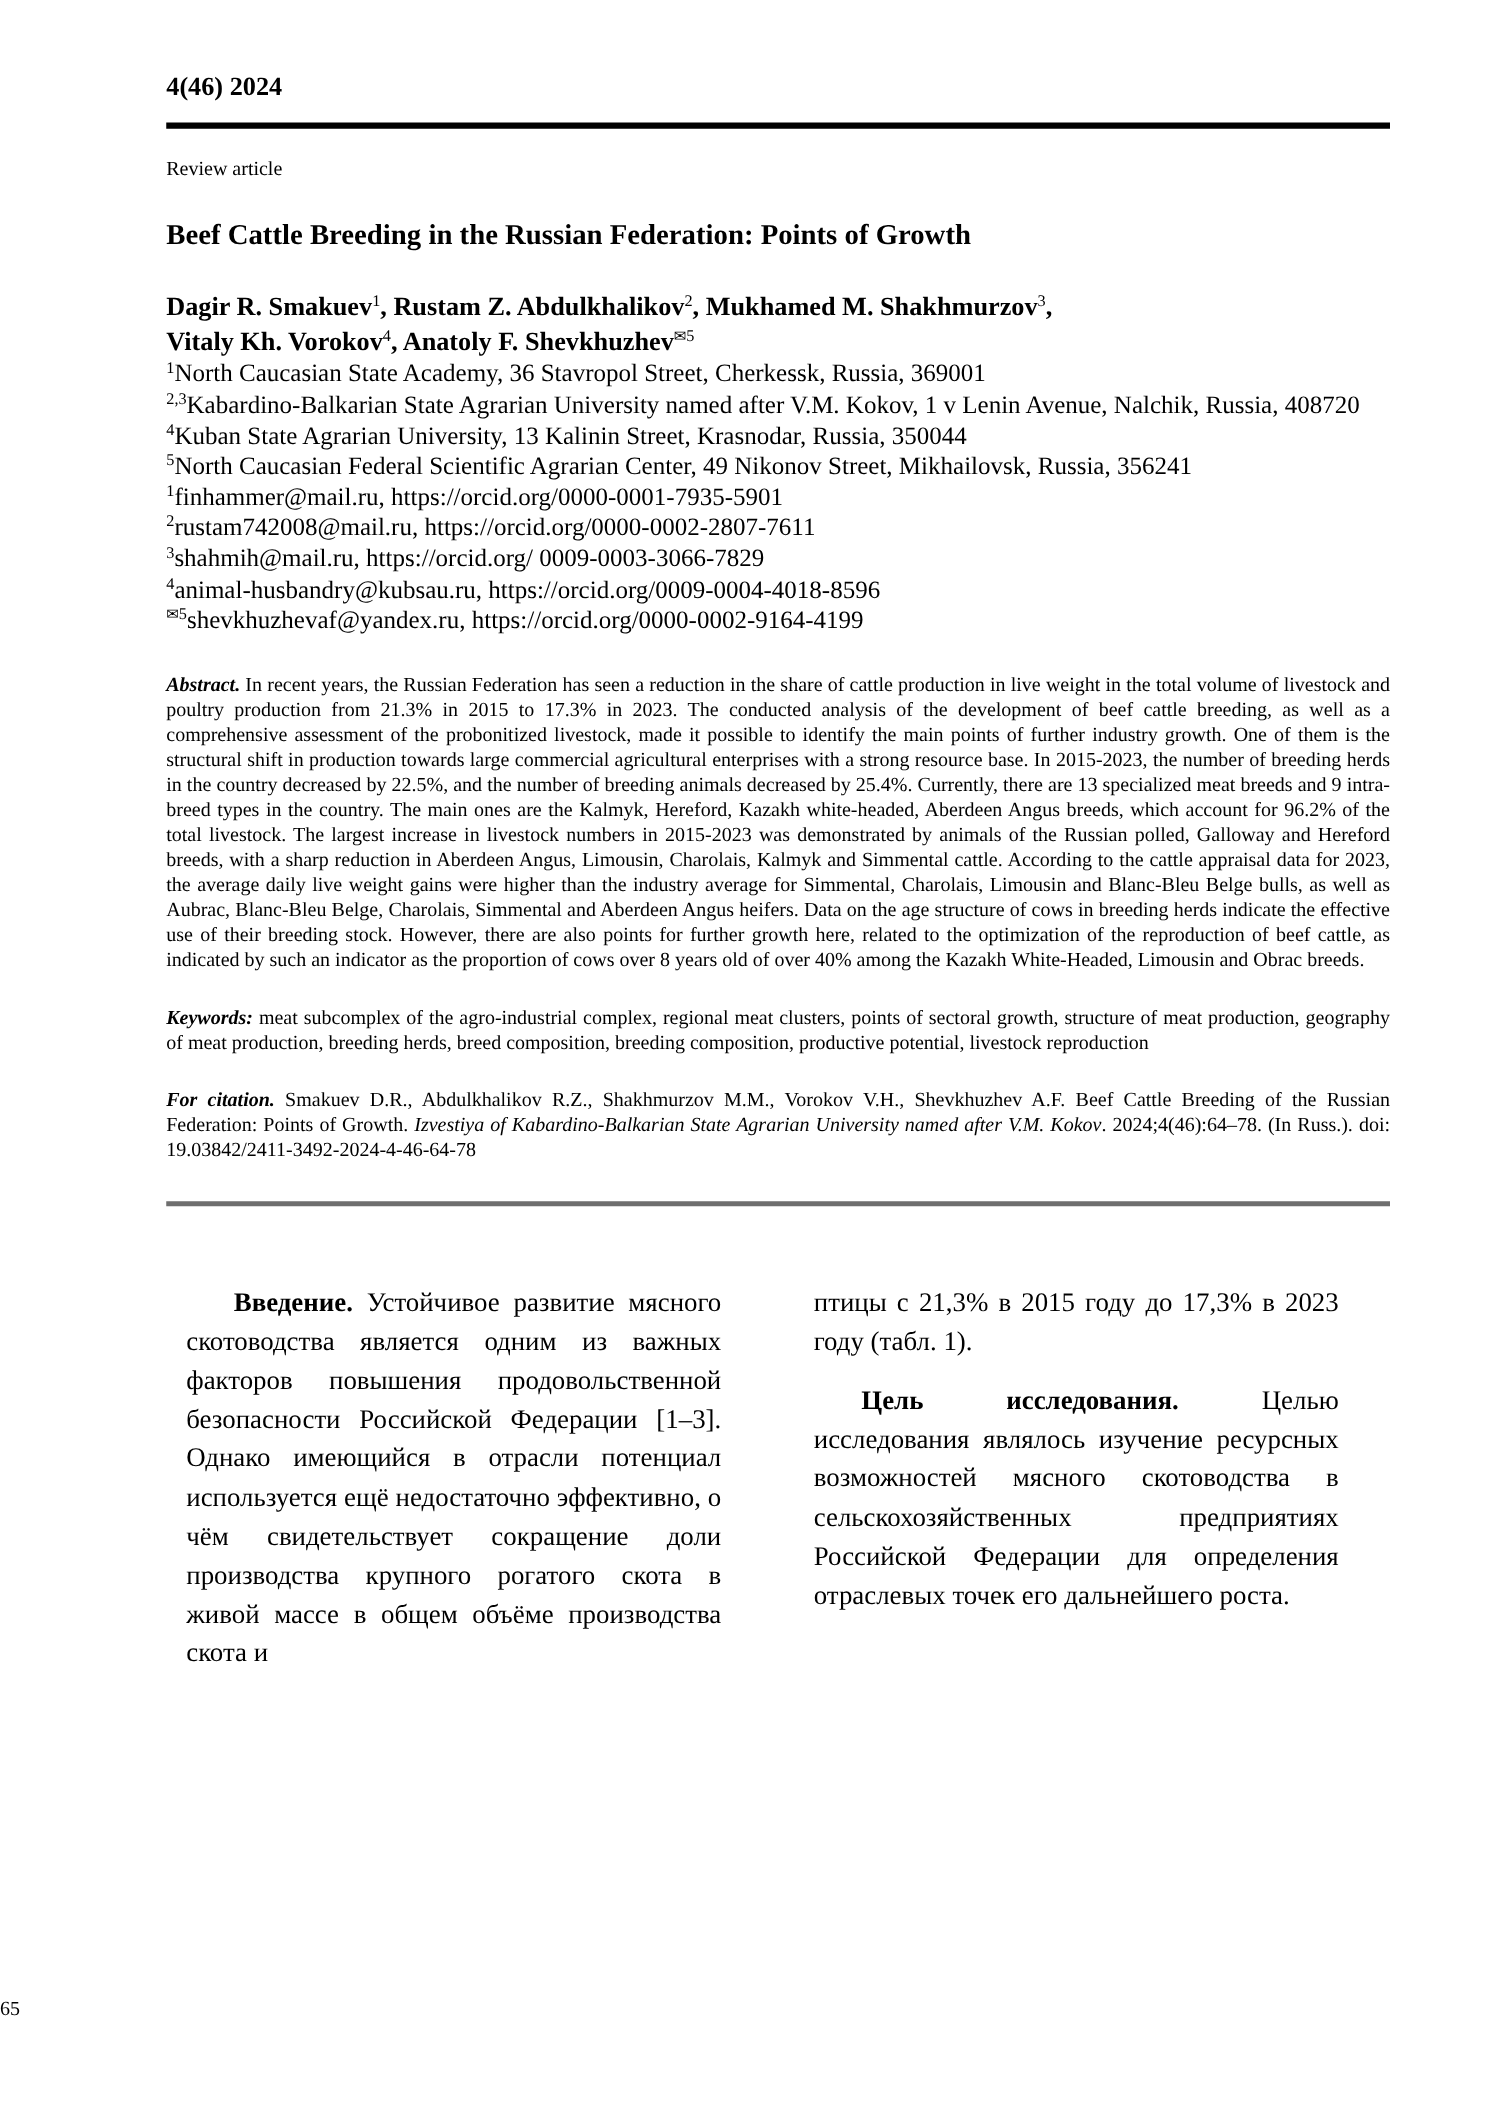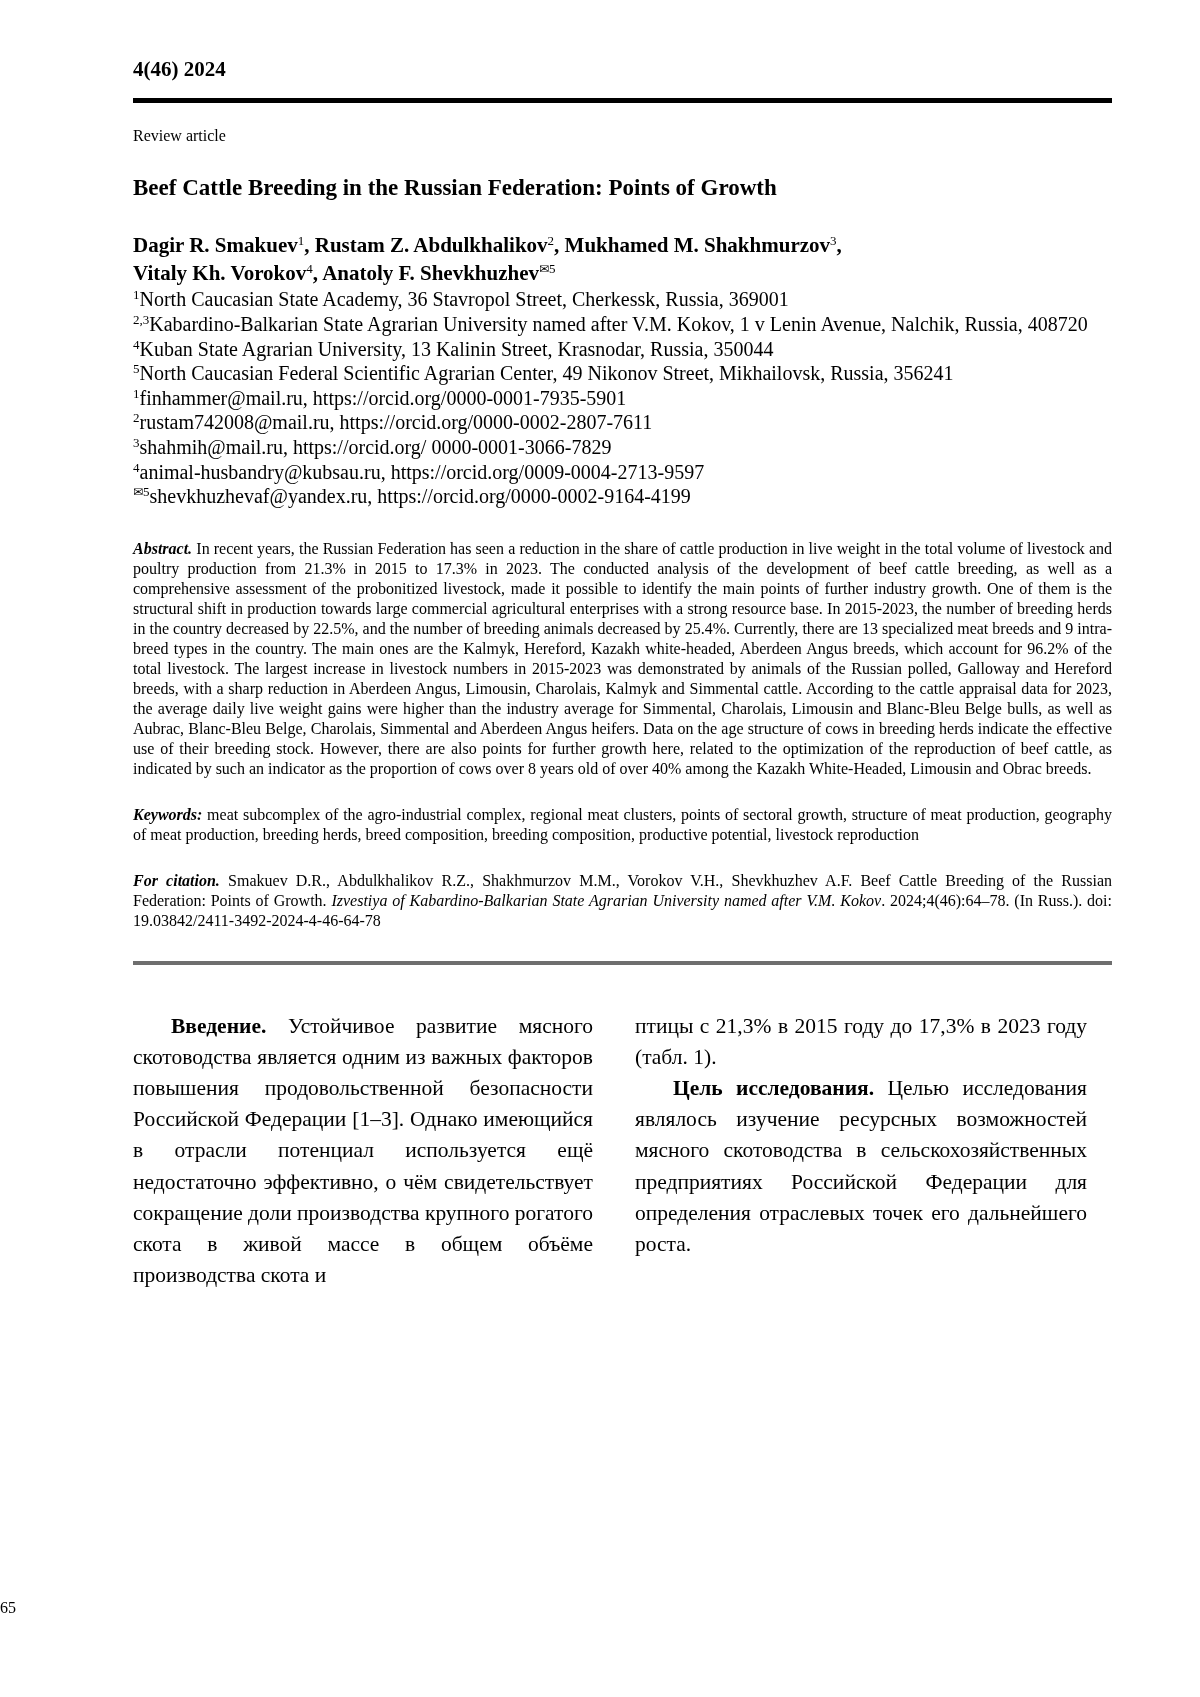--- a/index.html
+++ b/index.html
@@ -73,21 +73,21 @@
   .columns {
     margin-top: 46px;
     display: flex;
     gap: 42px;
     font-size: 21.5px;
     line-height: 1.45;
     text-align: justify;
   }
   .col-left { width: 460px; }
   .col-right { width: 452px; }
-  .col-para { margin: 0; }
+  .col-para { margin: 16px; }
   .indent { text-indent: 38px; }
   .b { font-weight: bold; }
 
   .page-number {
     position: absolute;
     left: 0;
     right: 0;
     bottom: 80px;
     text-align: left;
     font-size: 16px;
@@ -116,22 +116,22 @@
     <div class="affiliations">
       <div class="aff-item"><span class="sup">1</span><span>North Caucasian State Academy, 36 Stavropol Street, Cherkessk, Russia, 369001</span></div>
       <div class="aff-item"><span class="sup">2,3</span><span>Kabardino-Balkarian State Agrarian University named after V.M. Kokov, 1 v Lenin Avenue, Nalchik, Russia, 408720</span></div>
       <div class="aff-item"><span class="sup">4</span><span>Kuban State Agrarian University, 13 Kalinin Street, Krasnodar, Russia, 350044</span></div>
       <div class="aff-item"><span class="sup">5</span><span>North Caucasian Federal Scientific Agrarian Center, 49 Nikonov Street, Mikhailovsk, Russia, 356241</span></div>
     </div>
 
     <div class="contacts">
       <div class="contact-item"><span class="sup"><span class="env"></span><span>1</span></span><span>finhammer@mail.ru, https://orcid.org/0000-0001-7935-5901</span></div>
       <div class="contact-item"><span class="sup"><span class="env"></span><span>2</span></span><span>rustam742008@mail.ru, https://orcid.org/0000-0002-2807-7611</span></div>
-      <div class="contact-item"><span class="sup"><span class="env"></span><span>3</span></span><span>shahmih@mail.ru, https://orcid.org/ 0000-0001-3066-7829</span></div>
-      <div class="contact-item"><span class="sup"><span class="env"></span><span>4</span></span><span>animal-husbandry@kubsau.ru, https://orcid.org/0009-0004-2713-9597</span></div>
+      <div class="contact-item"><span class="sup"><span class="env"></span><span>3</span></span><span>shahmih@mail.ru, https://orcid.org/ 0009-0003-3066-7829</span></div>
+      <div class="contact-item"><span class="sup"><span class="env"></span><span>4</span></span><span>animal-husbandry@kubsau.ru, https://orcid.org/0009-0004-4018-8596</span></div>
       <div class="contact-item"><span class="sup"><span class="env">✉</span><span>5</span></span><span>shevkhuzhevaf@yandex.ru, https://orcid.org/0000-0002-9164-4199</span></div>
     </div>
 
     <p class="para abstract-para"><span class="bi">Abstract.</span>
       <span>In recent years, the Russian Federation has seen a reduction in the share of cattle production in live weight in the total volume of livestock and poultry production from 21.3% in 2015 to 17.3% in 2023. The conducted analysis of the development of beef cattle breeding, as well as a comprehensive assessment of the probonitized livestock, made it possible to identify the main points of further industry growth. One of them is the structural shift in production towards large commercial agricultural enterprises with a strong resource base. In 2015-2023, the number of breeding herds in the country decreased by 22.5%, and the number of breeding animals decreased by 25.4%. Currently, there are 13 specialized meat breeds and 9 intra-breed types in the country. The main ones are the Kalmyk, Hereford, Kazakh white-headed, Aberdeen Angus breeds, which account for 96.2% of the total livestock. The largest increase in livestock numbers in 2015-2023 was demonstrated by animals of the Russian polled, Galloway and Hereford breeds, with a sharp reduction in Aberdeen Angus, Limousin, Charolais, Kalmyk and Simmental cattle. According to the cattle appraisal data for 2023, the average daily live weight gains were higher than the industry average for Simmental, Charolais, Limousin and Blanc-Bleu Belge bulls, as well as Aubrac, Blanc-Bleu Belge, Charolais, Simmental and Aberdeen Angus heifers. Data on the age structure of cows in breeding herds indicate the effective use of their breeding stock. However, there are also points for further growth here, related to the optimization of the reproduction of beef cattle, as indicated by such an indicator as the proportion of cows over 8 years old of over 40% among the Kazakh White-Headed, Limousin and Obrac breeds.</span></p>
 
     <p class="para keywords-para"><span class="bi">Keywords:</span>
       <span>meat subcomplex of the agro-industrial complex, regional meat clusters, points of sectoral growth, structure of meat production, geography of meat production, breeding herds, breed composition, breeding composition, productive potential, livestock reproduction</span></p>
 
     <p class="para citation-para"><span class="bi">For citation.</span>

